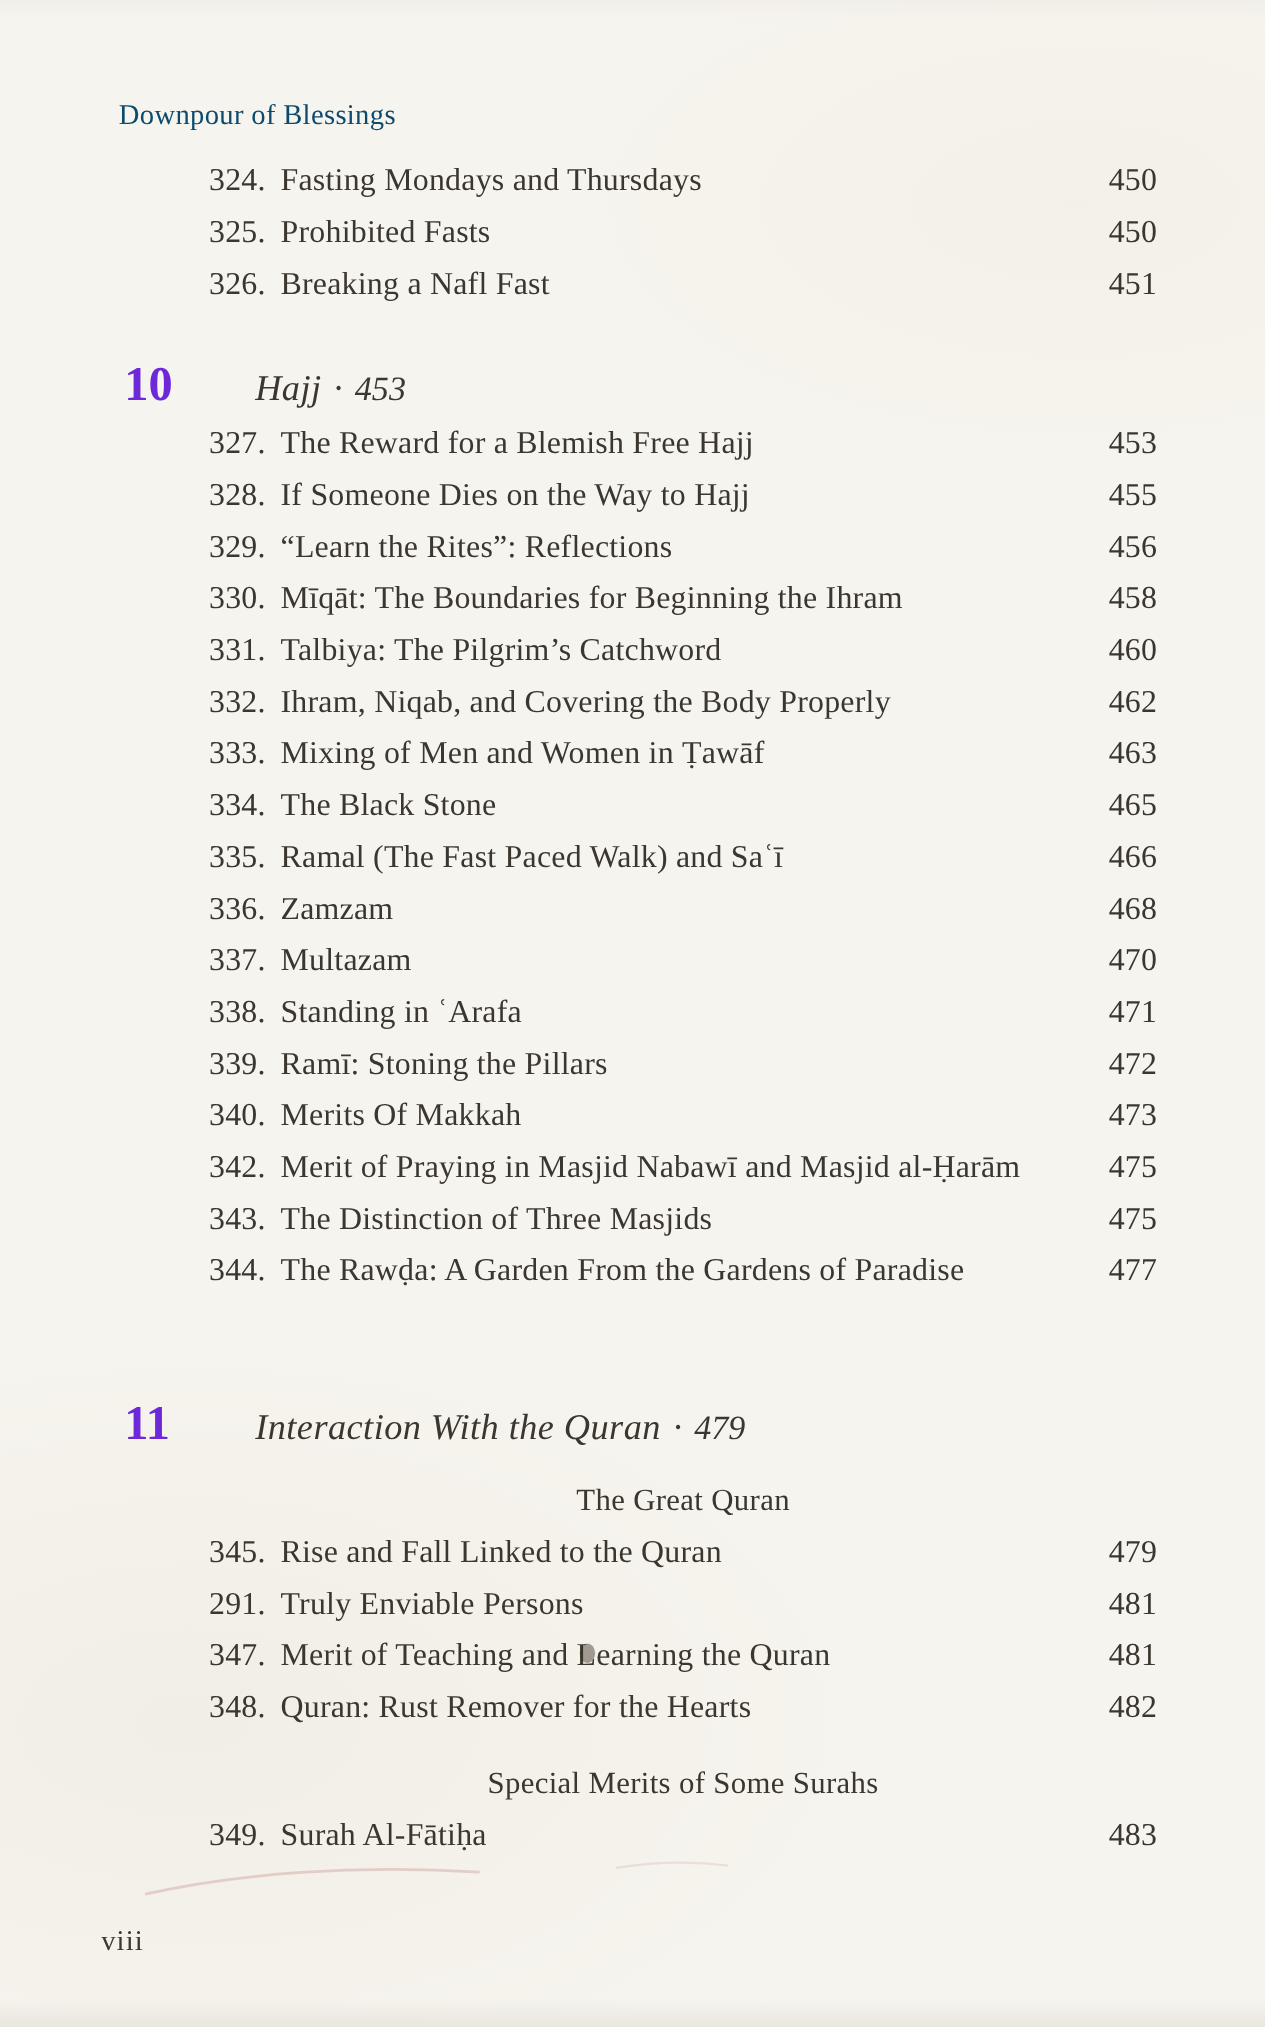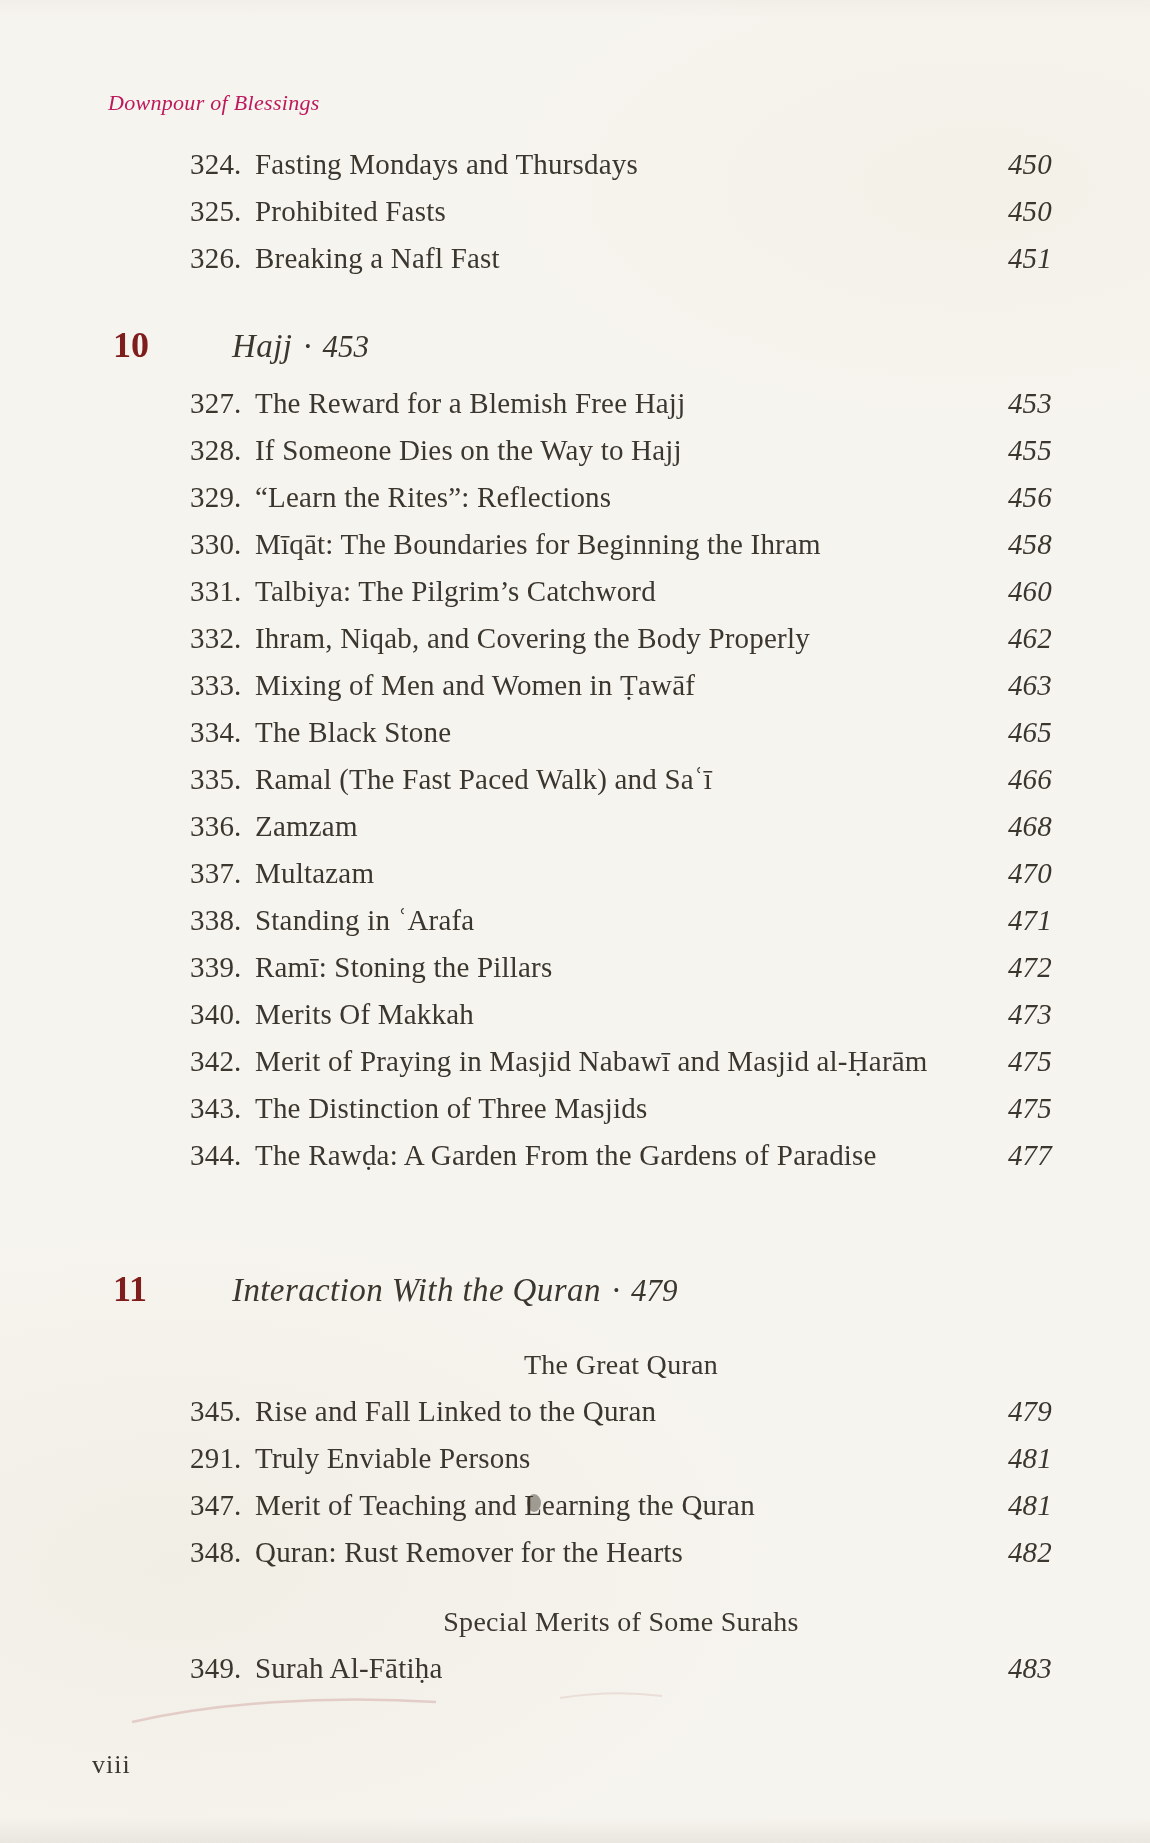--- a/index.html
+++ b/index.html
@@ -18,25 +18,24 @@
       radial-gradient(ellipse 900px 500px at 15% 85%, rgba(233,229,216,0.40), rgba(233,229,216,0) 70%),
       linear-gradient(to top, rgba(118,112,92,0.10), rgba(118,112,92,0) 26px),
       linear-gradient(to bottom, rgba(118,112,92,0.04), rgba(118,112,92,0) 18px),
       #f6f4ee;
   }
 
   .running-header {
     position: absolute;
     left: 108px;
     top: 90px;
-    font-size: 22px;
+    font-size: 26px;
     letter-spacing: 0.3px;
-    color: #be185d;
-    white-space: nowrap;
-    font-style: italic;
+    color: #0c4a6e;
+    white-space: nowrap;
   }
 
   .toc-block {
     position: absolute;
     left: 190px;
     width: 862px;
   }
   .toc-row {
     display: flex;
     align-items: baseline;
@@ -49,34 +48,33 @@
     flex: 0 0 65px;
   }
   .toc-title {
     flex: 1 1 auto;
     overflow: visible;
   }
   .toc-page {
     flex: 0 0 auto;
     margin-left: 12px;
     text-align: center;
-    font-style: italic;
   }
 
   .chapter-head {
     position: absolute;
     left: 113px;
     display: flex;
     align-items: baseline;
     white-space: nowrap;
   }
   .chapter-num {
     font-weight: bold;
-    font-size: 36px;
-    color: #7f1d1d;
+    font-size: 44px;
+    color: #6d28d9;
     flex: 0 0 79px;
   }
   .chapter-title {
     font-style: italic;
     font-size: 33px;
     letter-spacing: 0.4px;
     margin-left: 40px;
   }
   .chapter-sep {
     font-style: italic;

